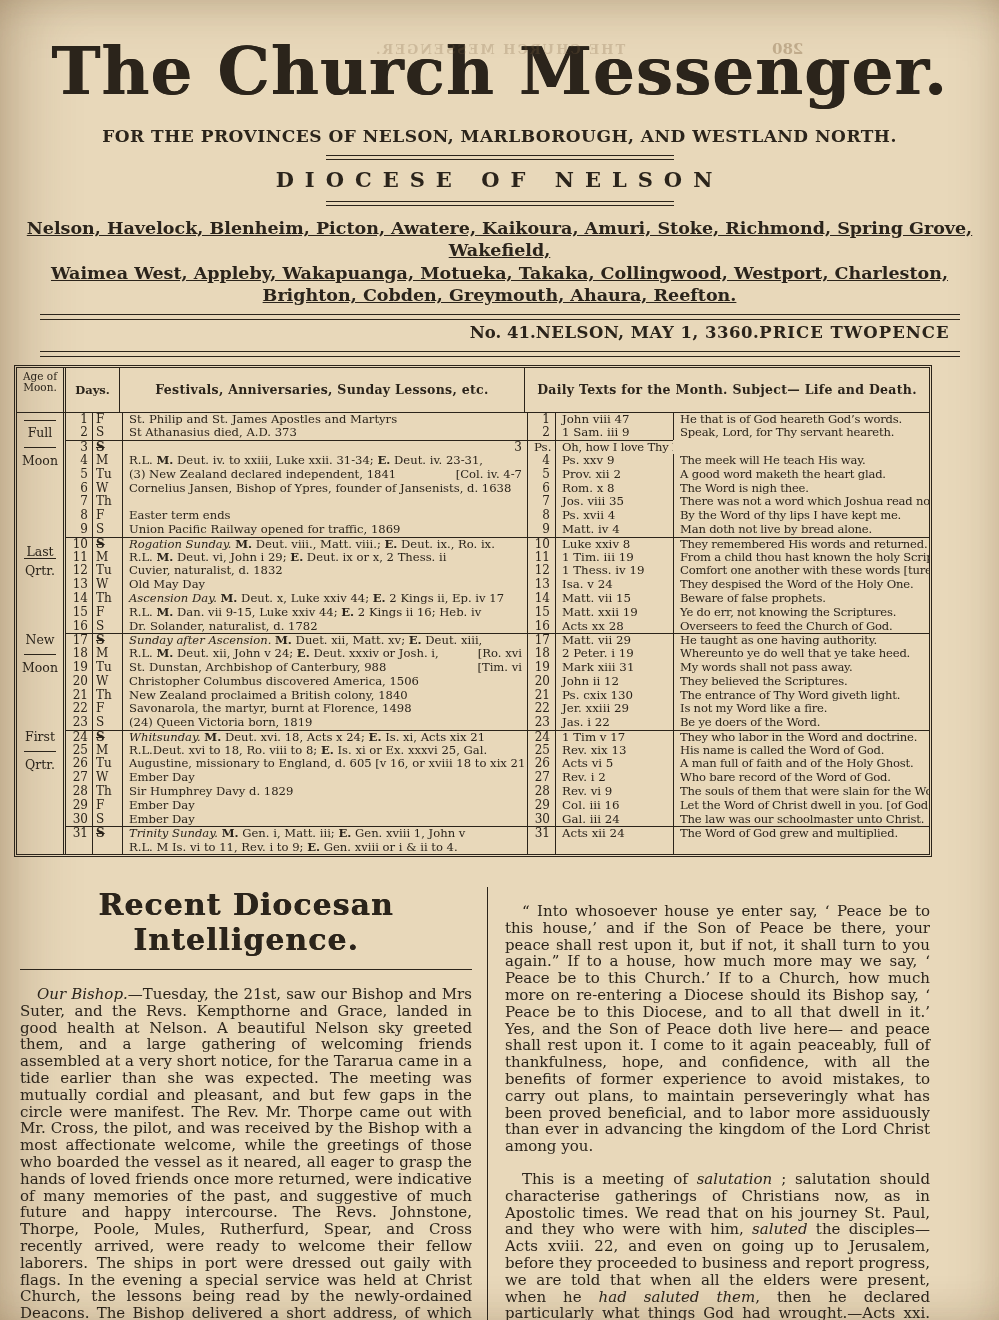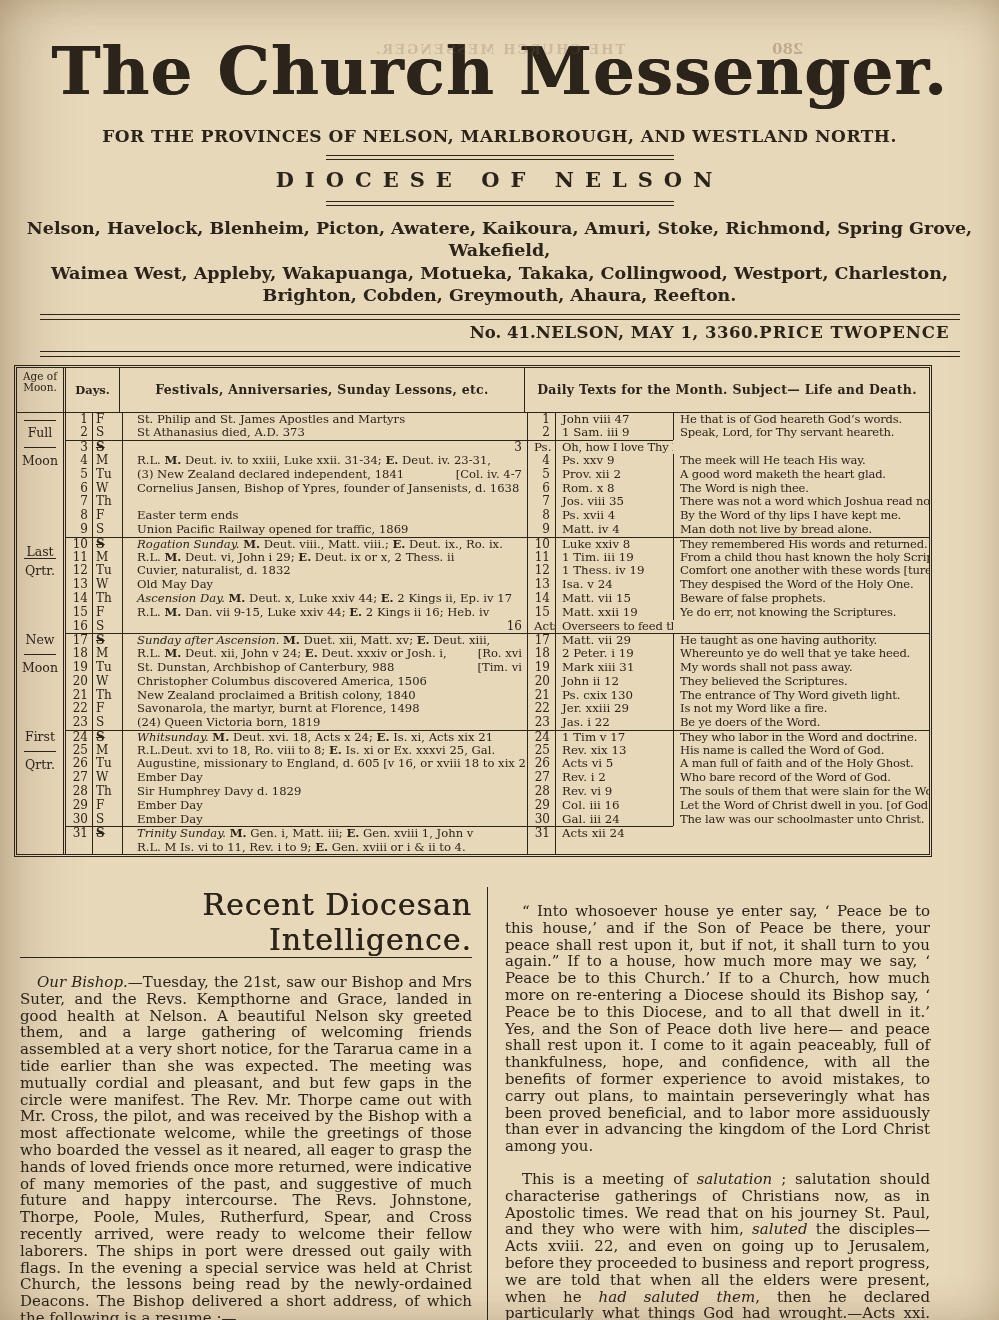--- a/index.html
+++ b/index.html
@@ -19,21 +19,21 @@
   .bleed-num { position:absolute; top:40px; right:196px; transform:scaleX(-1);
     color:rgba(128,100,66,.38); font-size:15px; font-weight:bold; }
   
   .masthead { text-align:center; padding-top:38px; }
   .mast-title { font-size:66px; font-weight:bold; letter-spacing:1px; line-height:1;
     text-shadow:0.6px 0 0 #2b241b; }
   .mast-sub { margin-top:22px; font-size:17px; font-weight:bold; letter-spacing:.5px; }
   .rule-sm { width:348px; margin:9px auto 0; height:3px;
     border-top:1.5px solid #2b241b; border-bottom:1px solid #2b241b; }
   .diocese { margin-top:7px; font-size:21px; font-weight:bold; letter-spacing:11px; }
-  .towns { margin-top:11px; font-size:17.5px; font-weight:bold; line-height:1.28; }
+  .towns { margin-top:11px; font-size:17.5px; font-weight:bold; line-height:1.28;text-decoration:underline; }
   .rule-full { width:920px; margin:7px auto 0; height:4px;
     border-top:1.5px solid #2b241b; border-bottom:1.5px solid #2b241b; }
   .date-row { width:920px; margin:0 auto; box-sizing:border-box;
     display:flex; justify-content:flex-end; align-items:baseline;
     padding:3px 10px 2px 18px; font-size:16.5px; font-weight:bold; }
   .date-center { letter-spacing:.5px; }
   .date-right { letter-spacing:1px; }
   
   .cal { --rh:13.8px; width:918px; margin:8px 0 0 14px; box-sizing:border-box;
     border:3px double #2b241b; background:transparent; }
@@ -51,37 +51,37 @@
   .moon-item { position:absolute; left:0; width:100%; text-align:center;
     font-size:12.5px; line-height:var(--rh); }
   .moon-dash { position:absolute; left:7px; right:7px; border-top:1px solid #2b241b; }
   .cal-rows { flex:1; border-left:3px double #2b241b; }
   .cal-row { display:grid; grid-template-columns:26px 30px 405px 28px 118px 1fr;
     height:var(--rh); line-height:var(--rh); font-size:12px; }
   .cal-row.tall { height:calc(var(--rh)*2); }
   .cal-row.group-start > div { border-top:1px solid #2b241b; }
   .c-d  { text-align:right; padding-right:4px; }
   .c-w  { border-left:1px solid #2b241b; padding-left:3px; }
-  .c-f  { border-left:1px solid #2b241b; padding-left:14px; font-size:11.6px;
+  .c-f  { border-left:1px solid #2b241b; padding-left:6px; font-size:11.6px;
           white-space:nowrap; overflow:hidden; display:flex; }
   .c-f .f-main i { font-style:italic; }
   .c-f .f-right { margin-left:auto; padding-right:5px; }
   .c-f.wrap2 { display:block; }
   .c-dd { border-left:1px solid #2b241b; text-align:right; padding-right:5px; }
   .c-r  { border-left:1px solid #2b241b; padding-left:6px; font-size:11.8px;
           white-space:nowrap; overflow:hidden; }
   .c-t  { border-left:1px solid #2b241b; padding-left:6px; font-size:11.6px;
           letter-spacing:-.2px; white-space:nowrap; overflow:hidden; }
   .sun  { font-weight:bold; text-decoration:line-through; }
   
   .articles { display:flex; margin:30px 0 0 20px; width:912px; }
   .col-left  { width:452px; padding-right:15px; border-right:1px solid #2b241b; }
   .col-right { flex:1; padding-left:17px; padding-right:2px; }
-  .art-head { text-align:right; font-size:30px; font-weight:normal; letter-spacing:1px;
-    border-bottom:1.5px solid #2b241b; margin-bottom:13px;
+  .art-head { text-align:center; font-size:30px; font-weight:bold; letter-spacing:1px;
+    padding-bottom:12px; border-bottom:1.5px solid #2b241b; margin-bottom:13px;
     text-shadow:.4px 0 0 #2b241b; }
   .art-p { font-size:15px; line-height:16.8px; text-align:justify;
     text-indent:17px; margin:16px 0 4px 0; }
   .art-p i { font-style:italic; }
 </style>
 </head>
 <body>
 
 <div class="page">
 
@@ -276,20 +276,23 @@
             <div class="c-f">
               <span class="f-main">R.L. <b>M.</b> Dan. vii 9-15, Luke xxiv 44; <b>E.</b> 2 Kings ii 16; Heb. iv</span>
             </div>
             <div class="c-dd">15</div>
             <div class="c-r">Matt. xxii 19</div>
             <div class="c-t">Ye do err, not knowing the Scriptures.</div>
           </div>
           <div class="cal-row">
             <div class="c-d">16</div>
             <div class="c-w">S</div>
+            <div class="c-f">
+              <span class="f-main">Dr. Solander, naturalist, d. 1782</span>
+            </div>
             <div class="c-dd">16</div>
             <div class="c-r">Acts xx 28</div>
             <div class="c-t">Overseers to feed the Church of God.</div>
           </div>
           <div class="cal-row group-start">
             <div class="c-d">17</div>
             <div class="c-w"><span class="sun">S</span></div>
             <div class="c-f">
               <span class="f-main"><i>Sunday after Ascension.</i> <b>M.</b> Duet. xii, Matt. xv; <b>E.</b> Deut. xiii,</span>
             </div>
@@ -431,20 +434,21 @@
           </div>
           <div class="cal-row group-start tall">
             <div class="c-d">31</div>
             <div class="c-w"><span class="sun">S</span></div>
             <div class="c-f wrap2">
               <div class="f-main"><i>Trinity Sunday.</i> <b>M.</b> Gen. i, Matt. iii; <b>E.</b> Gen. xviii 1, John v</div>
               <div class="f-main">R.L. M Is. vi to 11, Rev. i to 9; <b>E.</b> Gen. xviii or i &amp; ii to 4.</div>
             </div>
             <div class="c-dd">31</div>
             <div class="c-r">Acts xii 24</div>
+            <div class="c-t">The Word of God grew and multiplied.</div>
           </div>
         </div>
     </div>
   </div>
 
   <div class="articles">
     <div class="col-left">
       <div class="art-head">Recent Diocesan Intelligence.</div>
       <p class="art-p" id="leftPara"><i>Our Bishop.</i>—Tuesday, the 21st, saw our Bishop and Mrs Suter, and the Revs. Kempthorne and Grace, landed in good health at Nelson.  A beautiful Nelson sky greeted them, and a large gathering of welcoming friends assembled at a very short notice, for the Tararua came in a tide earlier than she was expected.  The meeting was mutually cordial and pleasant, and but few gaps in the circle were manifest.  The Rev. Mr. Thorpe came out with Mr. Cross, the pilot, and was received by the Bishop with a most affectionate welcome, while the greetings of those who boarded the vessel as it neared, all eager to grasp the hands of loved friends once more returned, were indicative of many memories of the past, and suggestive of much future and happy intercourse.  The Revs. Johnstone, Thorpe, Poole, Mules, Rutherfurd, Spear, and Cross recently arrived, were ready to welcome their fellow laborers.  The ships in port were dressed out gaily with flags.  In the evening a special service was held at Christ Church, the lessons being read by the newly-ordained Deacons.  The Bishop delivered a short address, of which the following is a resume :—</p>
 

